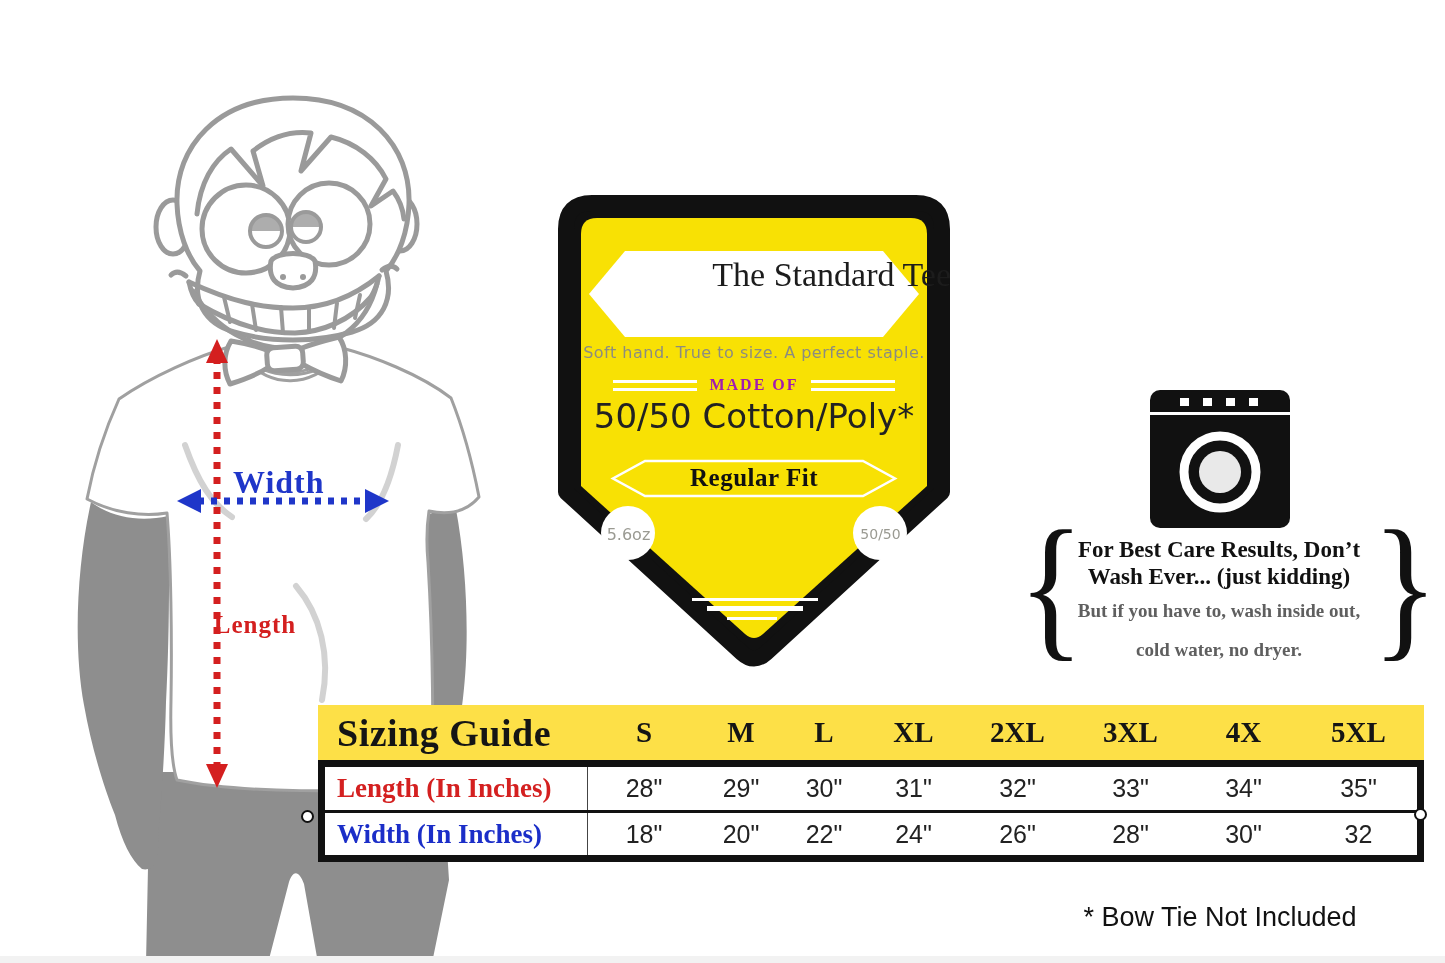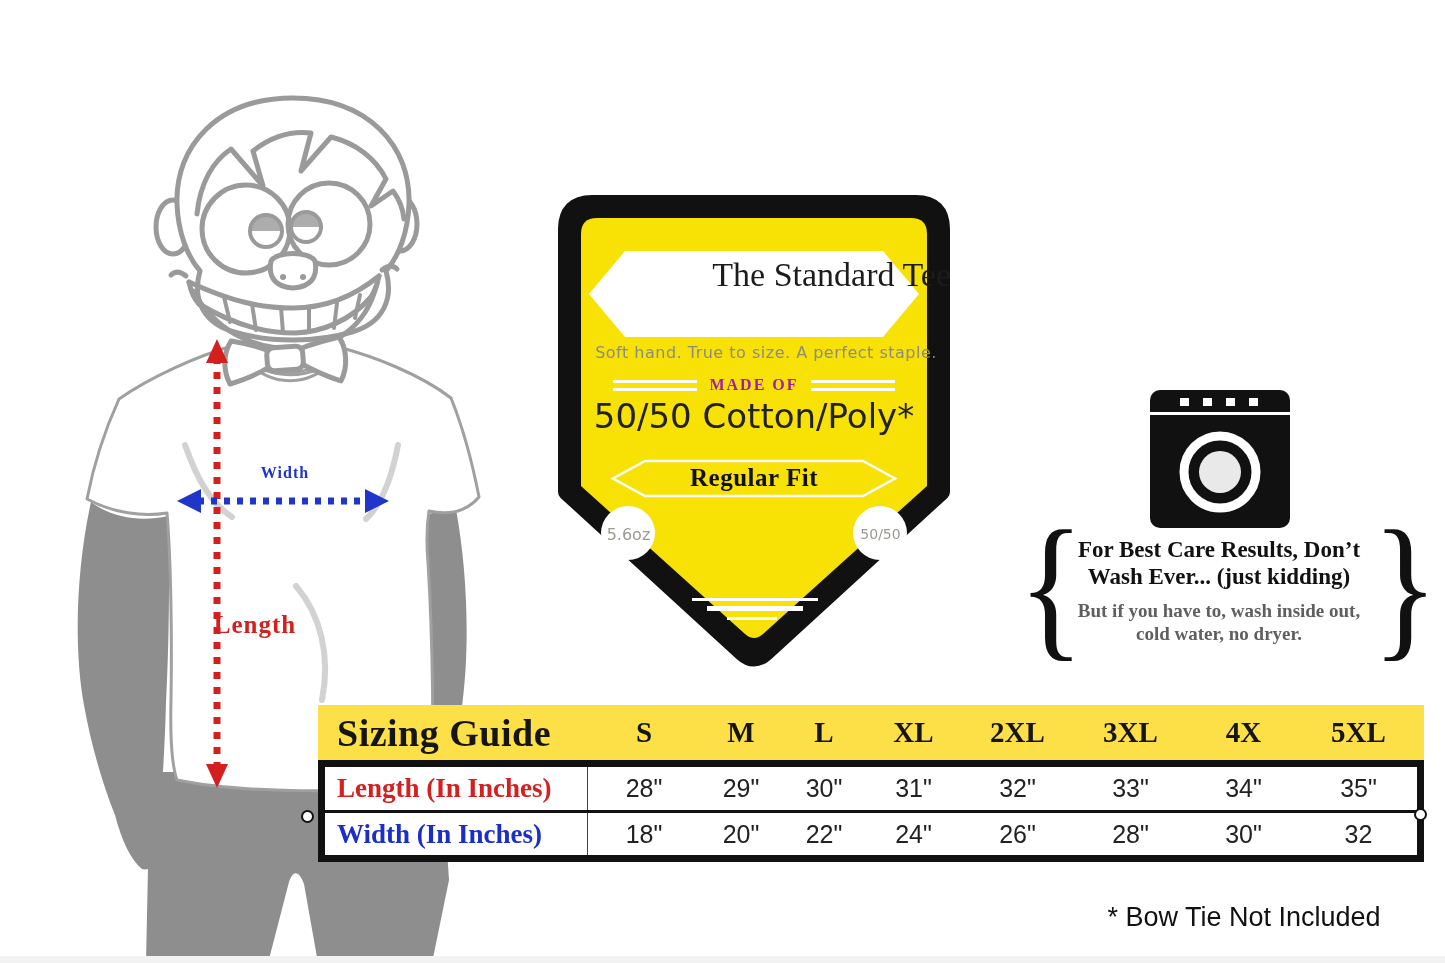--- a/index.html
+++ b/index.html
@@ -1,31 +1,31 @@
 <!DOCTYPE html>
 <html><head>
 <meta charset="utf-8">
 <style>
   html,body{margin:0;padding:0;background:#fff;}
   #canvas{position:relative;width:1445px;height:963px;background:#fff;overflow:hidden;
           font-family:"Liberation Serif",serif;}
   .abs{position:absolute;}
 
   
-  .width-label{left:233px;top:464px;width:104px;text-align:center;
-    font-size:16px;font-weight:bold;color:#1f36c9;letter-spacing:1px;}
+  .width-label{left:233px;top:464px;width:104px;
+    font-size:32px;font-weight:bold;color:#1f36c9;letter-spacing:1px;}
   .length-label{left:203px;top:611px;width:104px;text-align:center;
     font-size:25px;font-weight:bold;color:#d41f1f;letter-spacing:1px;}
 
   
   .badge{left:557px;top:194px;width:394px;height:478px;}
   .badge svg{position:absolute;left:0;top:0;}
   .badge .title{top:62px;left:0;width:100%;text-align:right;
     font-size:34px;color:#1c1c1c;}
-  .badge .tagline{top:149px;left:12px;width:100%;text-align:center;
+  .badge .tagline{top:149px;left:0;width:100%;text-align:center;
     font-family:"DejaVu Sans",sans-serif;font-size:16px;color:#8c8c80;letter-spacing:.5px;}
   .badge .madeof-row{top:182px;left:0;width:100%;display:flex;align-items:center;justify-content:center;gap:12px;}
   .badge .madeof-text{font-size:16px;font-weight:bold;color:#a21caf;letter-spacing:2px;}
   .badge .dbl-line{display:flex;flex-direction:column;gap:5px;width:84px;}
   .badge .dbl-line i{display:block;height:3px;background:#fff;}
   .badge .material{top:202px;left:0;width:100%;text-align:center;
     font-family:"DejaVu Sans",sans-serif;font-size:34px;color:#222;}
   .badge .fit{top:270px;left:0;width:100%;text-align:center;
     font-size:25px;font-weight:bold;color:#111;letter-spacing:.5px;}
   .badge .oz{top:331px;left:44px;width:55px;text-align:center;
@@ -53,21 +53,21 @@
     padding-left:12px;box-sizing:border-box;font-size:27px;font-weight:bold;}
   .row-length .sz-label{color:#d42020;}
   .row-width .sz-label{color:#1b2ec8;}
   .sz-val{text-align:center;font-family:"Liberation Sans",sans-serif;font-size:25px;color:#222;}
   .c1{width:112px}.c2{width:82px}.c3{width:84px}.c4{width:95px}
   .c5{width:113px}.c6{width:113px}.c7{width:113px}.c8{width:117px}
   .side-dot{width:9px;height:9px;border:2px solid #111;border-radius:50%;background:#fff;}
   .dot-left{left:301px;top:810px;}
   .dot-right{left:1414px;top:808px;}
 
-  .footnote{left:1084px;top:902px;width:320px;text-align:center;
+  .footnote{left:1060px;top:902px;width:320px;text-align:center;
     font-family:"Liberation Sans",sans-serif;font-size:27px;color:#111;}
   .bottom-strip{left:0;top:956px;width:1445px;height:7px;background:#f2f2f2;}
 </style>
 </head>
 <body>
 
 <div id="canvas">
 
   <svg class="abs" style="left:55px;top:75px;" width="470" height="888" viewBox="55 75 470 888">
 
@@ -194,21 +194,21 @@
     <circle cx="70" cy="82" r="21" fill="#e9e9e9"></circle>
   </svg>
 
   <div class="abs brace brace-left">{</div>
   <div class="abs brace brace-right">}</div>
 
   <div class="abs care-text">
     <div class="care-h">For Best Care Results, Don’t</div>
     <div class="care-h">Wash Ever... (just kidding)</div>
     <div class="care-b">But if you have to, wash inside out,</div>
-    <div class="care-b" style="margin-top:0;">cold water, no dryer.</div>
+    <div class="care-b" style="margin-top:16px;">cold water, no dryer.</div>
   </div>
 
   <div class="abs sizing">
     <div class="sz-header">
       <div class="sz-title">Sizing Guide</div>
       <div class="sz-col c1">S</div>
       <div class="sz-col c2">M</div>
       <div class="sz-col c3">L</div>
       <div class="sz-col c4">XL</div>
       <div class="sz-col c5">2XL</div>

